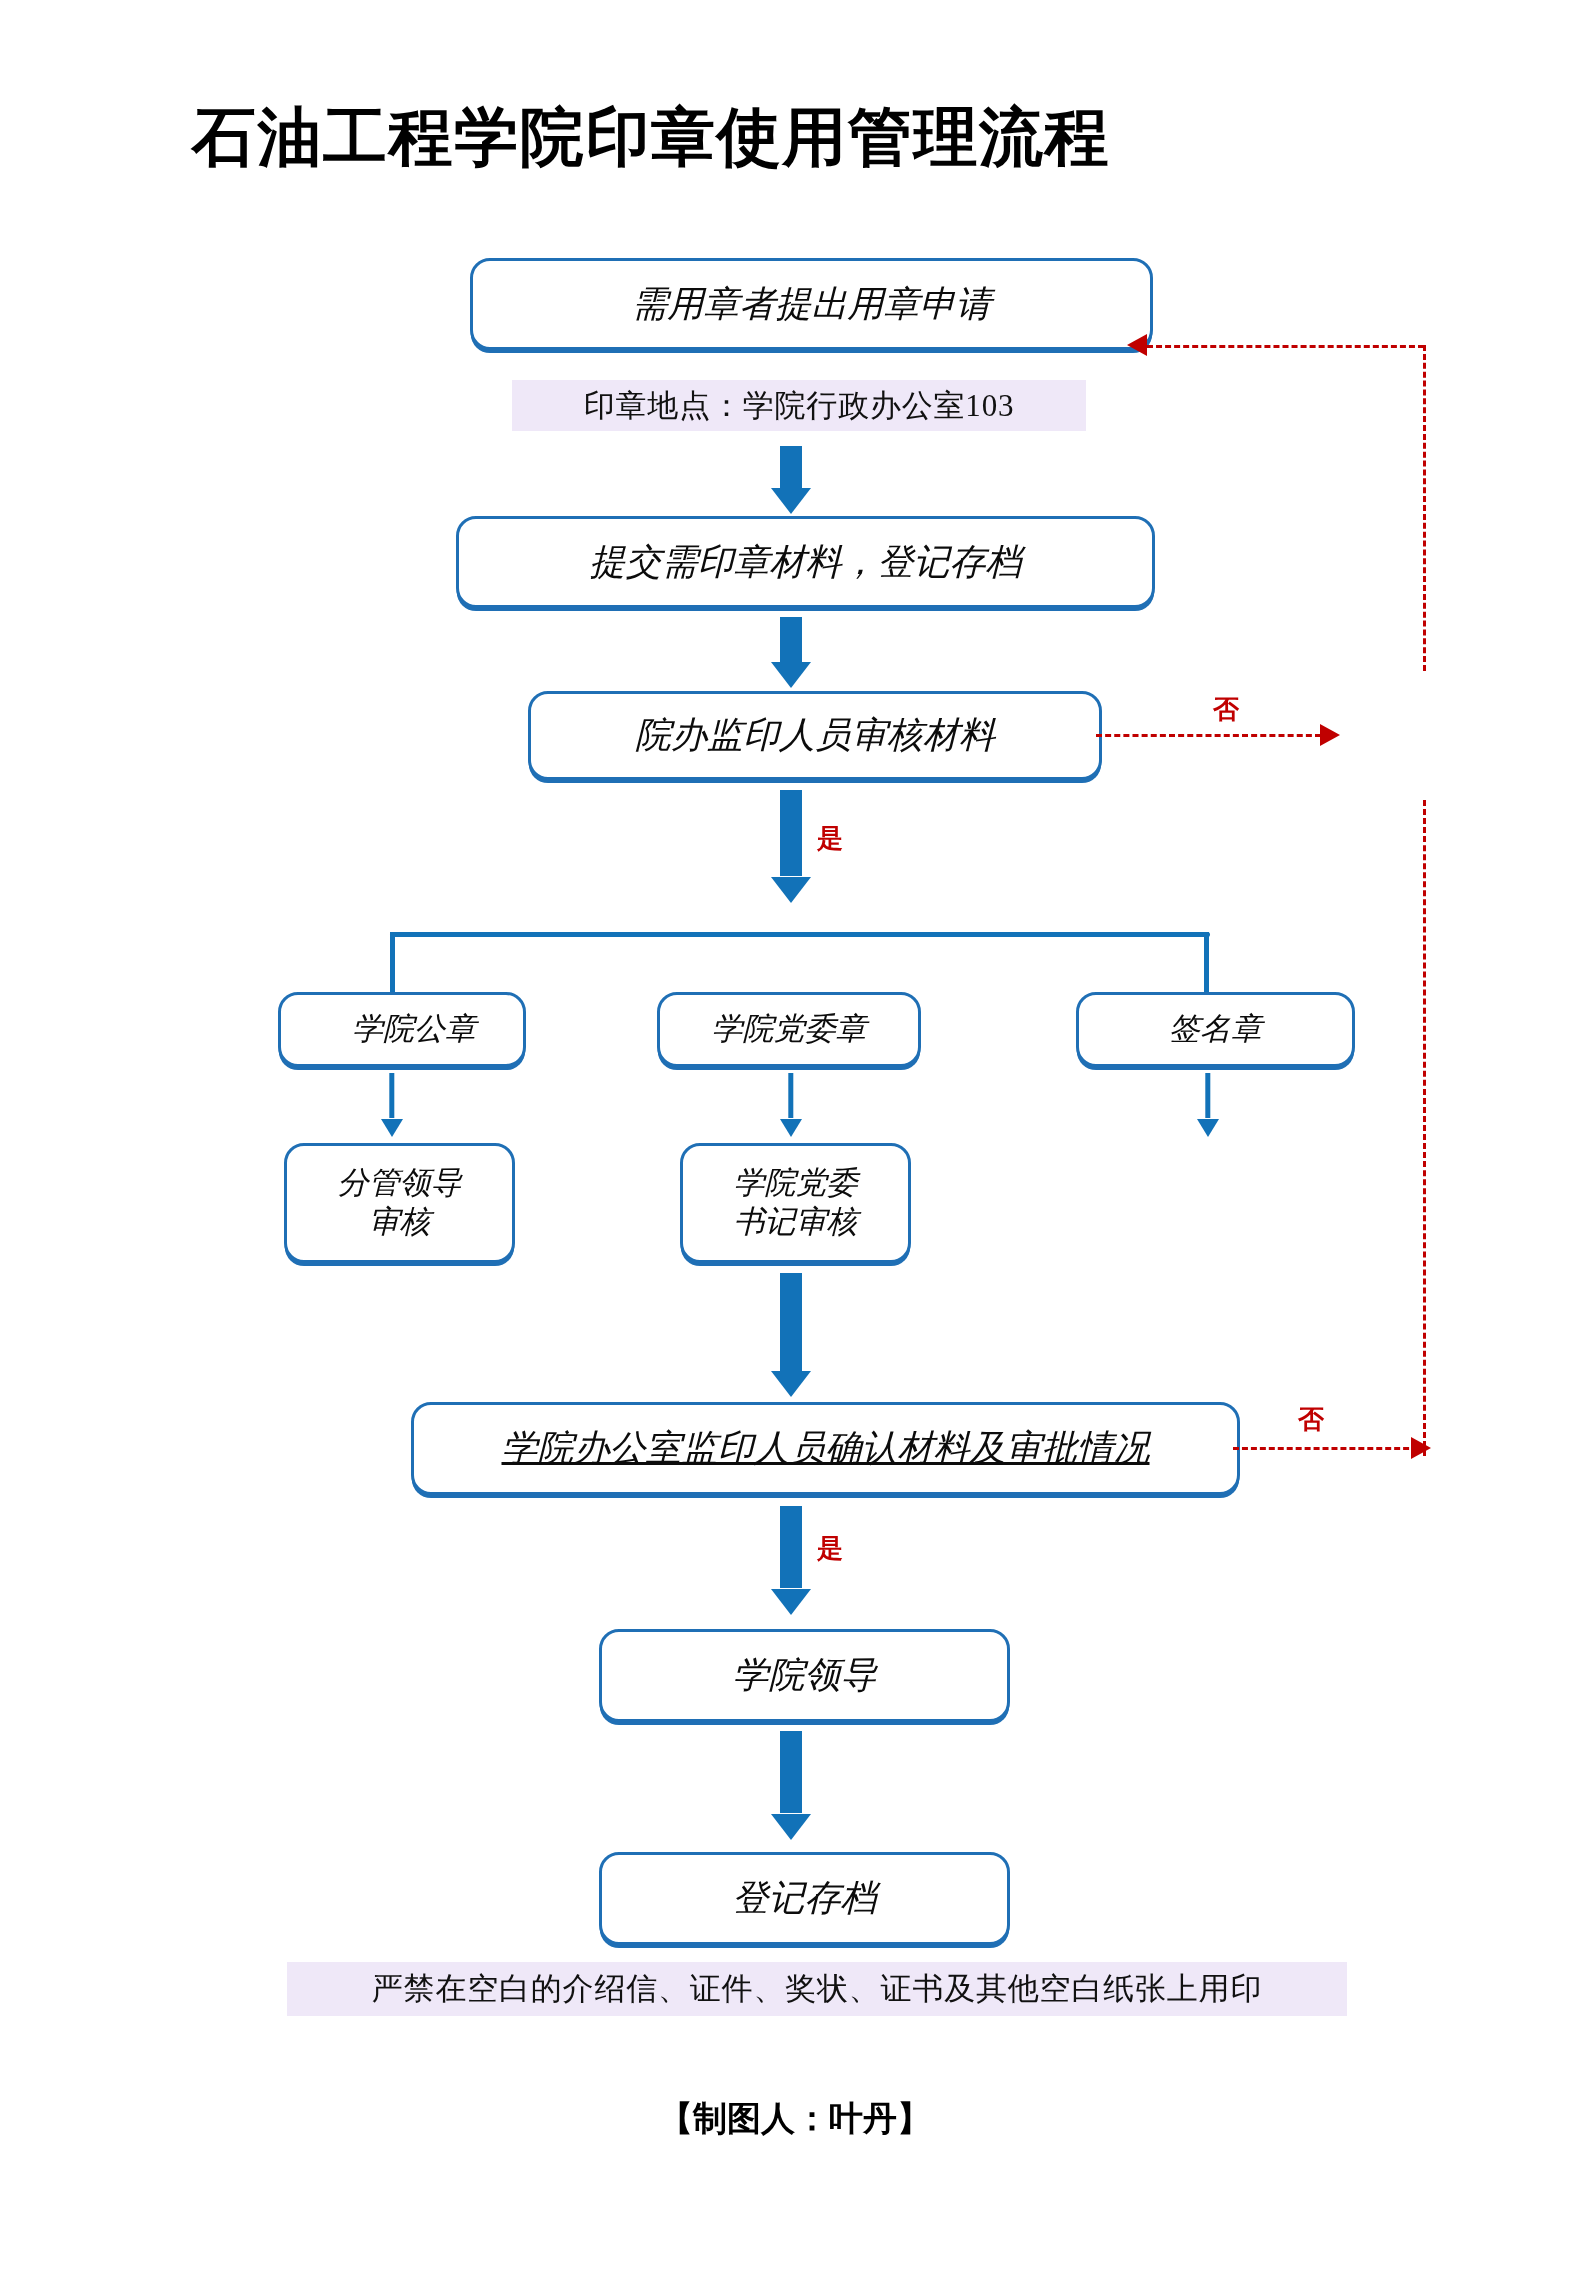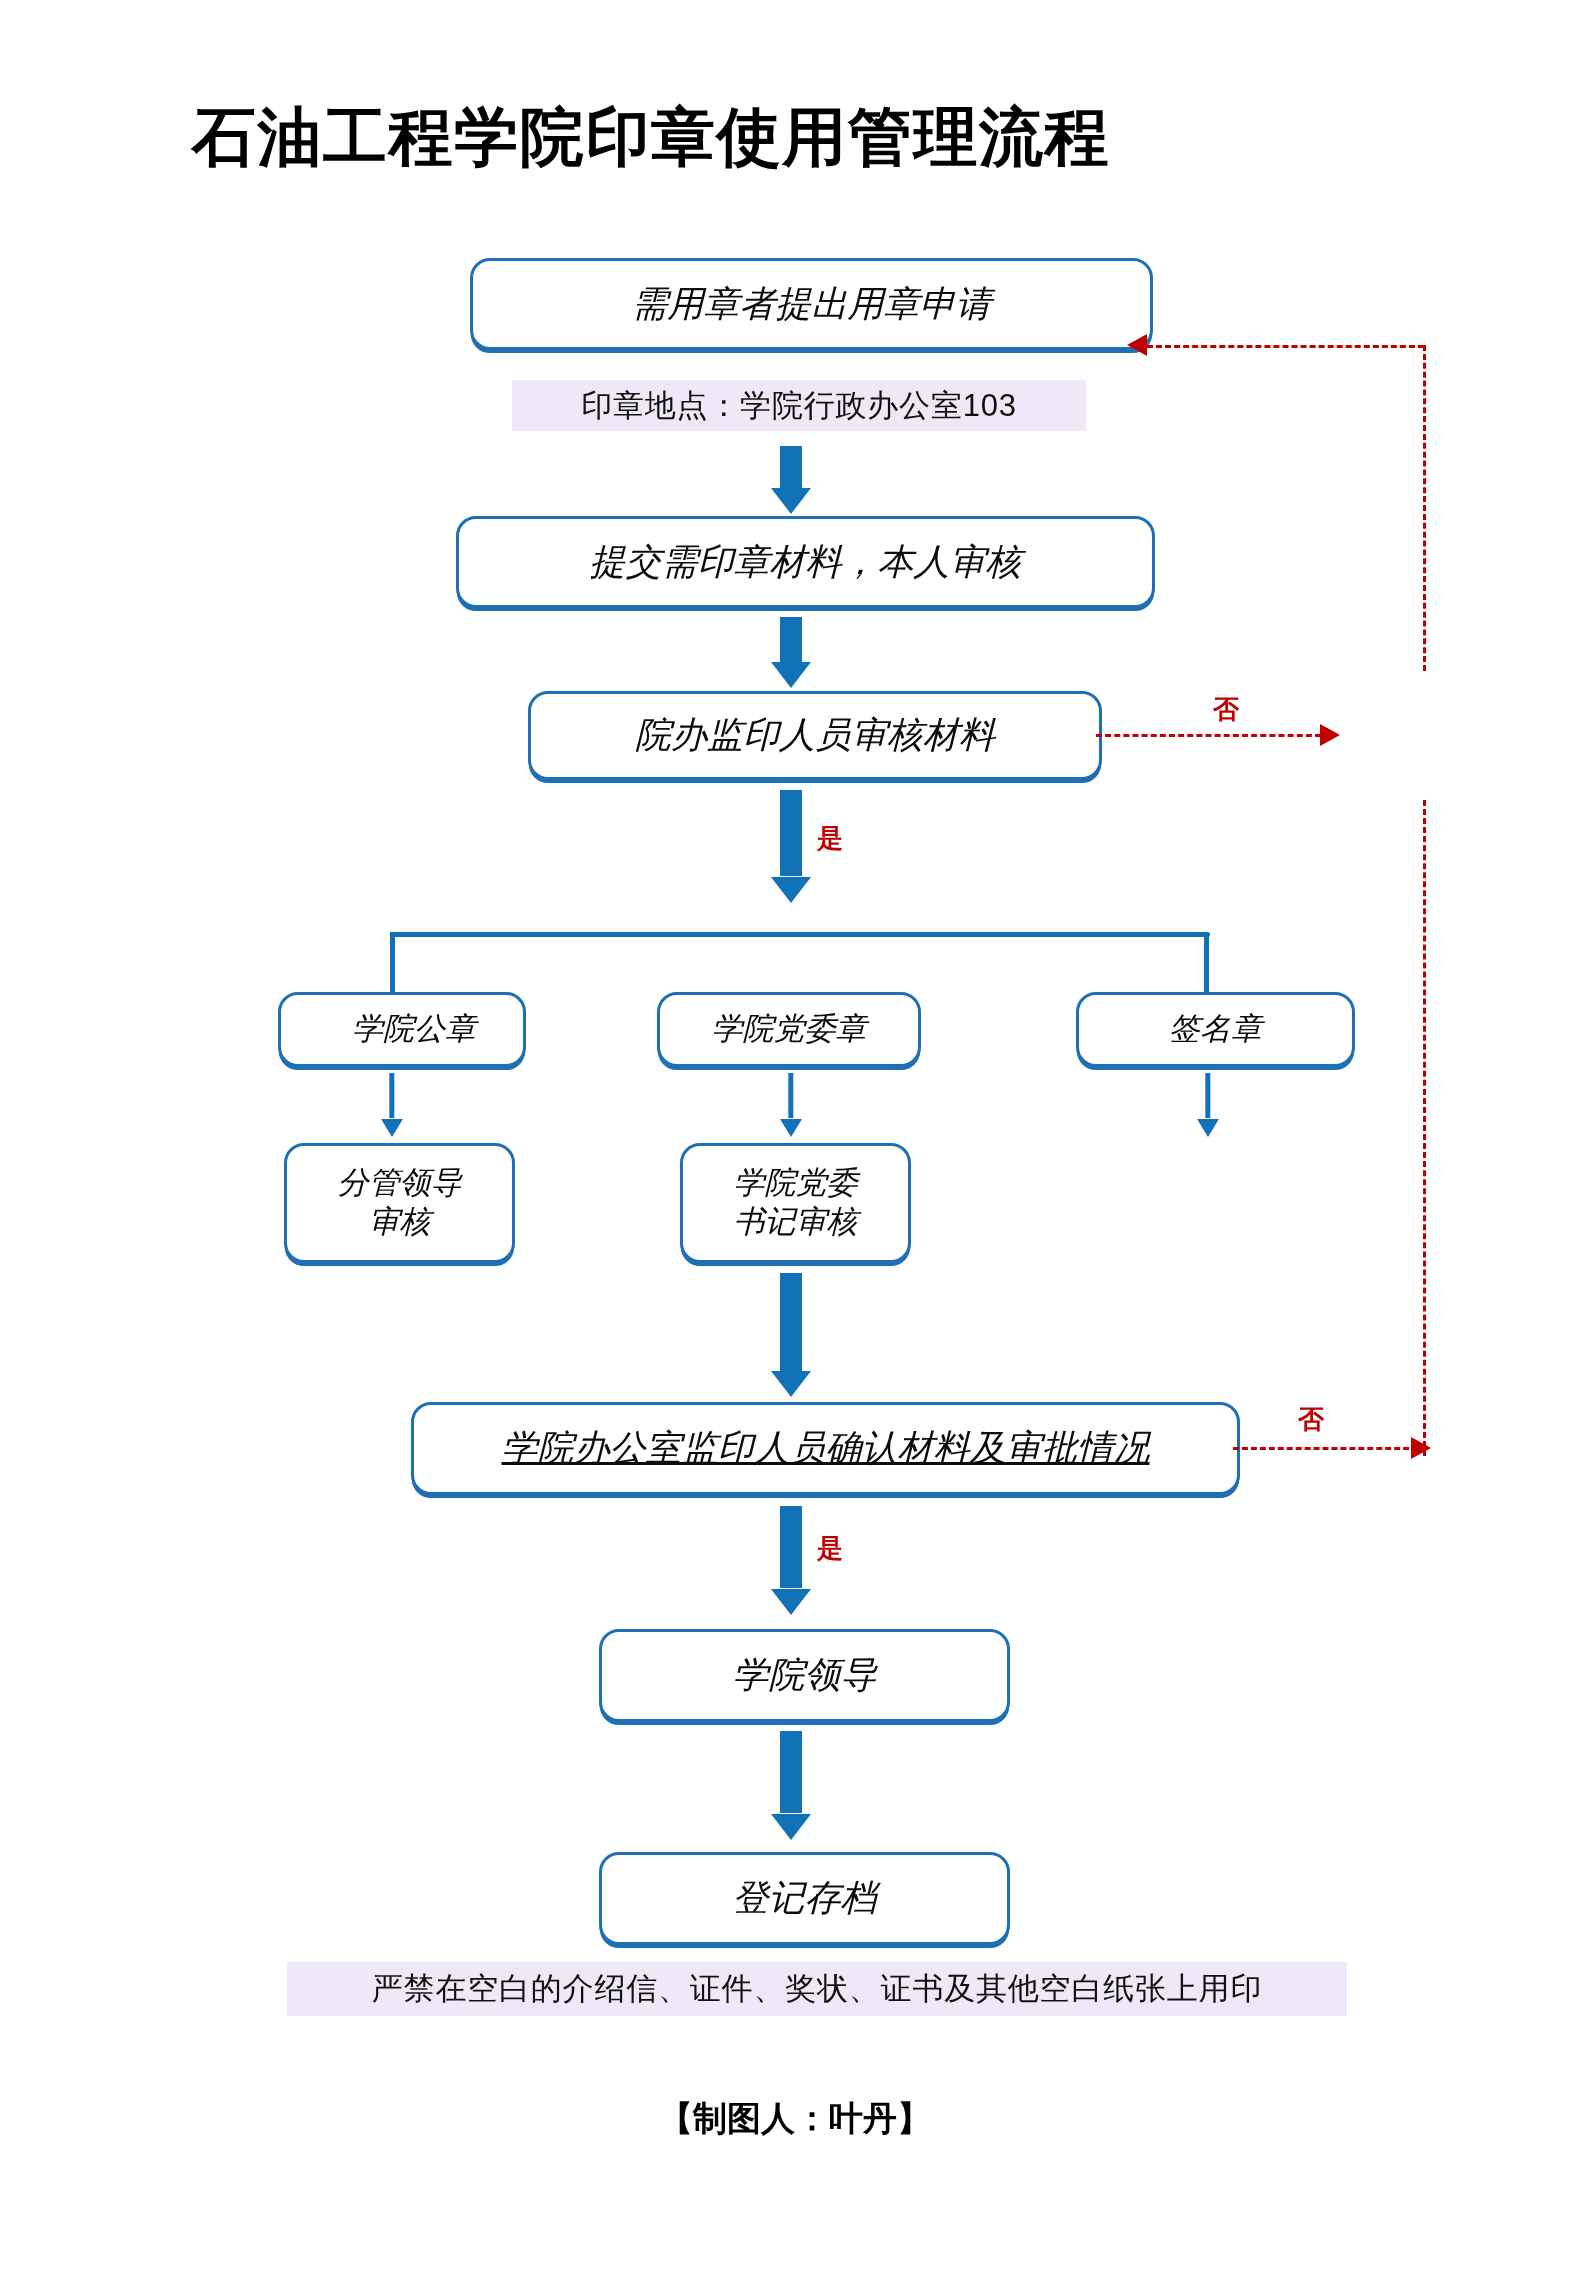--- a/index.html
+++ b/index.html
@@ -31,21 +31,21 @@
   }
   .node .label{display:block;white-space:pre-line;font-style:italic;font-weight:500;}
   .n-big{font-size:36px;}
   .n-mid{font-size:34px;}
   .n-small{font-size:31px;}
 
   
   .banner{
     position:absolute;box-sizing:border-box;background:#efe8f8;
     display:flex;align-items:center;justify-content:center;text-align:right;
-    font-family:Liberation Sans, sans-serif;
+    font-family:Liberation Serif, serif;
     font-size:31px;color:#111;letter-spacing:0.8px;white-space:nowrap;
   }
 
   
   .arrow-down{position:absolute;}
   .arrow-down .shaft{
     position:absolute;left:50%;top:0;transform:translateX(-50%);
     background:#1272b8;
   }
   .arrow-down .head{
@@ -96,21 +96,21 @@
   <div class="banner" style="left:512px;top:380px;width:574px;height:51px;">
     <span>印章地点：学院行政办公室103</span>
   </div>
 
   <div class="arrow-down" style="left:769px;top:446px;width:43px;height:68px;">
     <i class="shaft" style="width:22px;height:42px;"></i>
     <span class="head"></span>
   </div>
 
   <div class="node n-big" style="left:442px;top:516px;width:699px;height:92px;">
-    <span class="label">提交需印章材料，本人审核</span>
+    <span class="label">提交需印章材料，登记存档</span>
   </div>
 
   <div class="arrow-down" style="left:769px;top:617px;width:43px;height:71px;">
     <i class="shaft" style="width:22px;height:45px;"></i>
     <span class="head"></span>
   </div>
 
   <div class="node n-big" style="left:514px;top:691px;width:574px;height:89px;">
     <span class="label">院办监印人员审核材料</span>
   </div>

